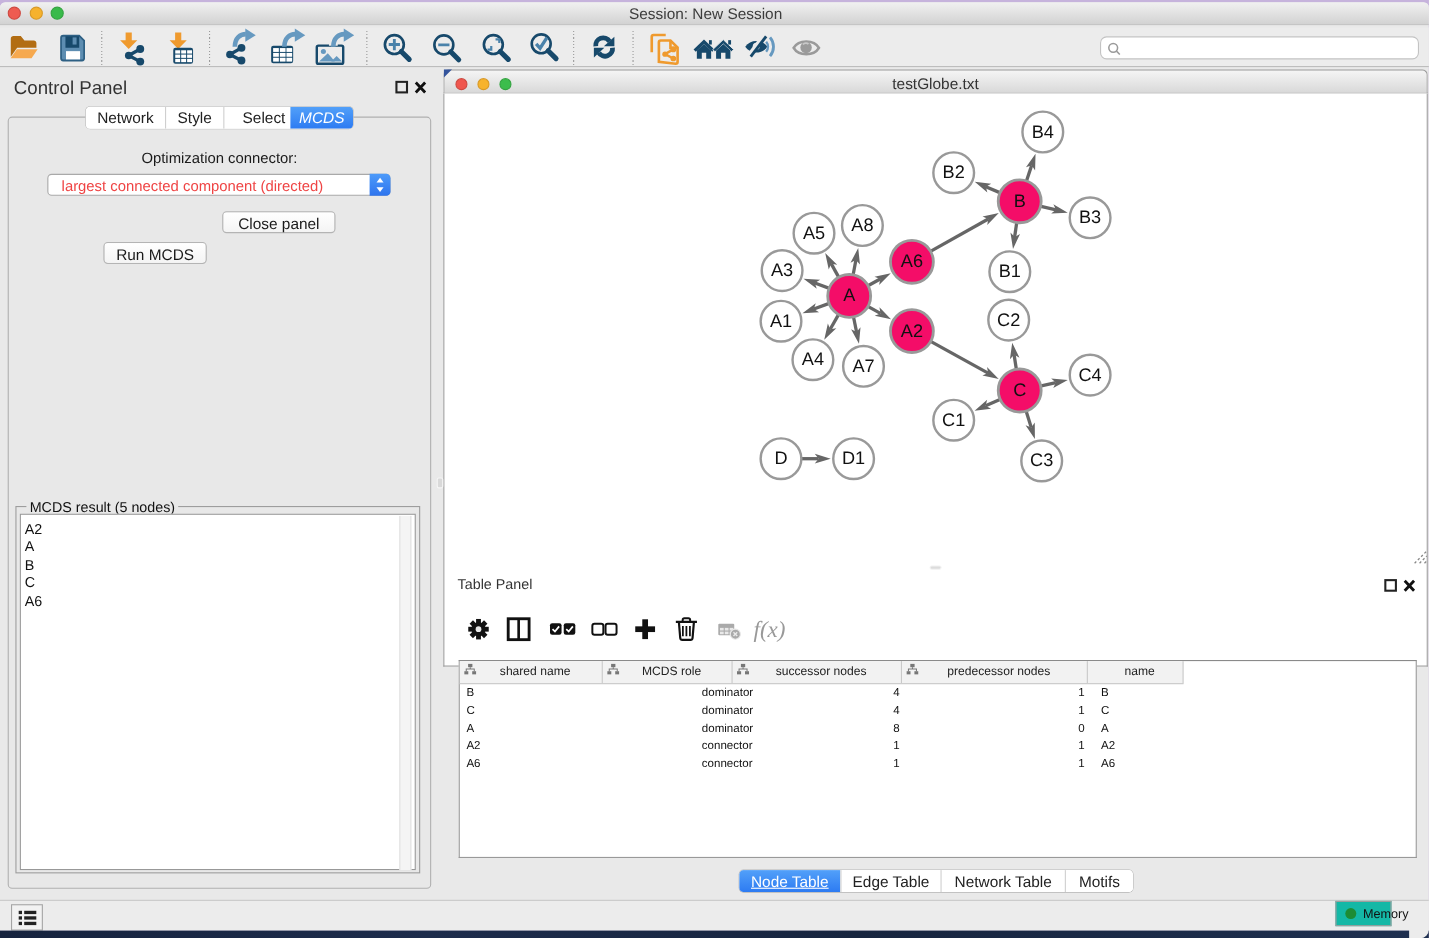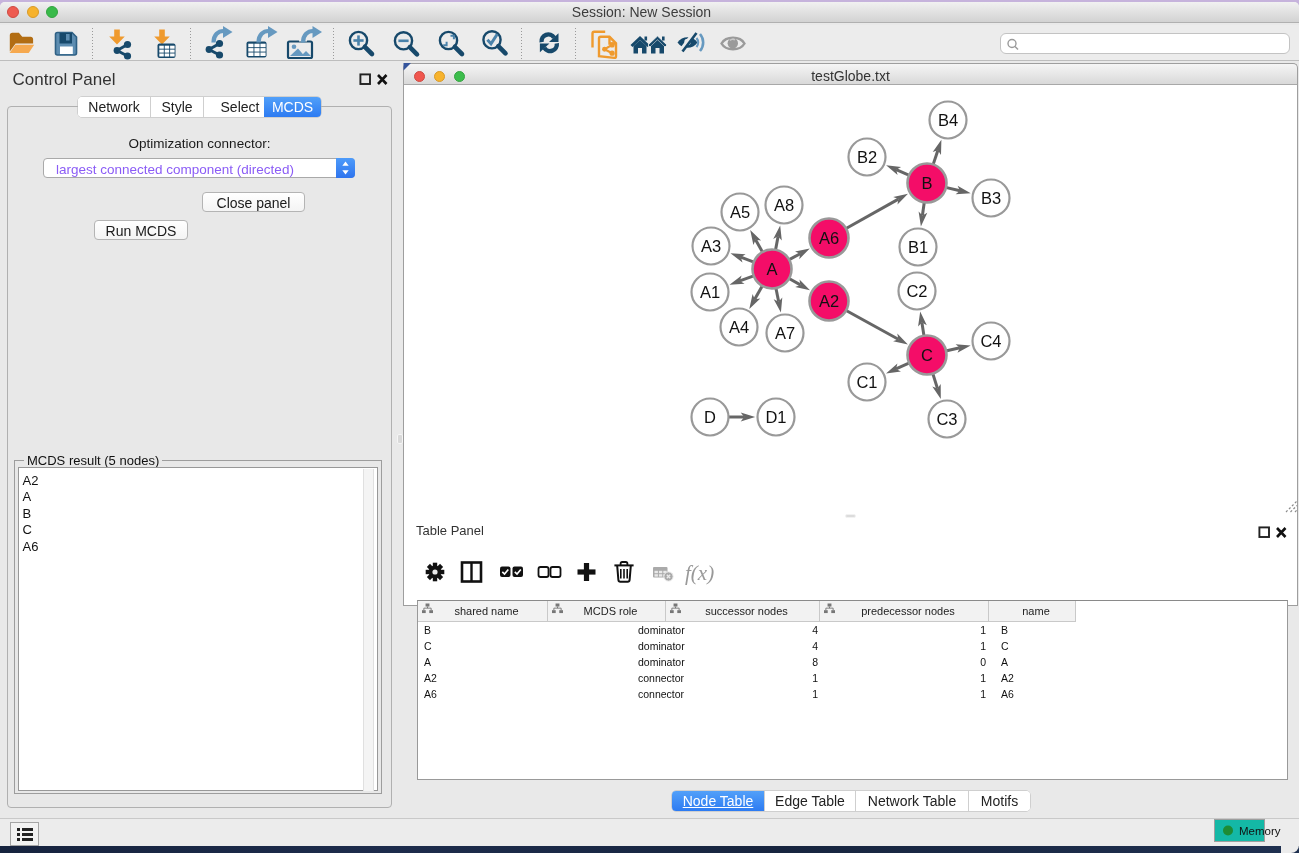--- a/index.html
+++ b/index.html
@@ -15,21 +15,21 @@
 #search { position:absolute; left:1000px; top:8px; width:290px; height:21px; background:#fff; border:1px solid #c3c3c3; border-radius:6px; }
 
 #cp-title { position:absolute; left:12.5px; top:70px; font-size:17px; color:#333; }
 #cp-box { position:absolute; left:7px; top:106px; width:385px; height:702px; border:1px solid #b0b0b0; border-radius:4px; background:#e8e8e8; }
 .tabgroup { position:absolute; display:flex; height:20px; border-radius:4px; box-shadow:0 0 0 0.5px #b5b5b5; overflow:hidden; background:#fff; }
 .tabseg { font-size:14px; color:#222; text-align:center; line-height:20px; background:#fff; border-left:1px solid #cfcfcf; }
 .tabseg:first-child { border-left:none; }
 .tabseg.sel { background:linear-gradient(#52a0f9,#2d7bf2); color:#fff; border-left:none; }
 #opt-label { position:absolute; left:0; top:136px; width:399px; text-align:center; font-size:13.5px; color:#1a1a1a; }
 #dropdown { position:absolute; left:43px; top:158px; width:312px; height:20px; background:#fff; border:1px solid #a9a9a9; border-radius:4px; }
-#dropdown .txt { position:absolute; left:12px; top:2.5px; font-size:13.5px; color:#8b5cf6; }
+#dropdown .txt { position:absolute; left:12px; top:2.5px; font-size:13.5px; color:#ef4444; }
 #dropdown .cap { position:absolute; right:-1px; top:-1px; width:19px; height:20px; border-radius:0 4px 4px 0; background:linear-gradient(#4d9bfa,#2e74ee); }
 .btn { position:absolute; height:20px; background:linear-gradient(#ffffff,#f4f4f4); border:1px solid #b4b4b4; border-radius:4px; font-size:14px; color:#1a1a1a; text-align:center; line-height:20px; }
 #fieldset { position:absolute; left:14px; top:460px; width:368px; height:334px; border:1px solid #9d9d9d; }
 #fs-legend { position:absolute; left:9px; top:-8px; background:#e8e8e8; padding:0 3px; font-size:13px; color:#111; }
 #cp-list { position:absolute; left:3px; top:6px; width:360px; height:324px; background:#fff; border:1px solid #989898; }
 #cp-list .sb { position:absolute; right:3px; top:1px; width:11px; height:322px; background:#f4f4f4; border-left:1px solid #e0e0e0; border-right:1px solid #e0e0e0; }
 .li { position:absolute; left:3.5px; font-size:13px; color:#111; line-height:15px; }
 
 #netwin { position:absolute; left:403px; top:63px; width:895px; height:450px; }
 #net-titlebar { position:absolute; left:0; top:0; width:895px; height:22px; background:linear-gradient(#f5f5f5,#d9d9d9); border:1px solid #9e9e9e; border-bottom:1px solid #a8a8a8; border-radius:5px 5px 0 0; }
@@ -208,21 +208,21 @@
     <rect x="1.4" y="1.4" width="9.6" height="9.6" fill="none" stroke="#222" stroke-width="1.9"></rect>
   </svg>
 <svg class="abs" style="left:376px;top:73px" width="13" height="13">
     <path d="M2,2 L10.5,11 M10.5,2 L2,11" stroke="#111" stroke-width="2.6"></path>
   </svg>
 <div id="cp-box"></div>
 <div class="tabgroup" style="left:78px; top:97px;">
   <div class="tabseg" style="width:72px;">Network</div>
   <div class="tabseg" style="width:53px;">Style</div>
   <div class="tabseg" style="width:61px;padding-left:12px;">Select</div>
-  <div class="tabseg sel" style="width:57px;">MCDS</div>
+  <div class="tabseg sel" style="width:57px;font-style:italic;">MCDS</div>
 </div>
 <div id="opt-label">Optimization connector:</div>
 <div id="dropdown">
   <div class="txt">largest connected component (directed)</div>
   <div class="cap"><svg width="19" height="20">
         <path d="M9.5 3.5 L12.7 7.8 L6.3 7.8 Z" fill="#fff"></path>
         <path d="M9.5 16.5 L12.7 12.2 L6.3 12.2 Z" fill="#fff"></path>
       </svg></div>
 </div>
 <div class="btn" style="left:94px; top:192px; width:94px;margin-top:28px;">Run MCDS</div>

